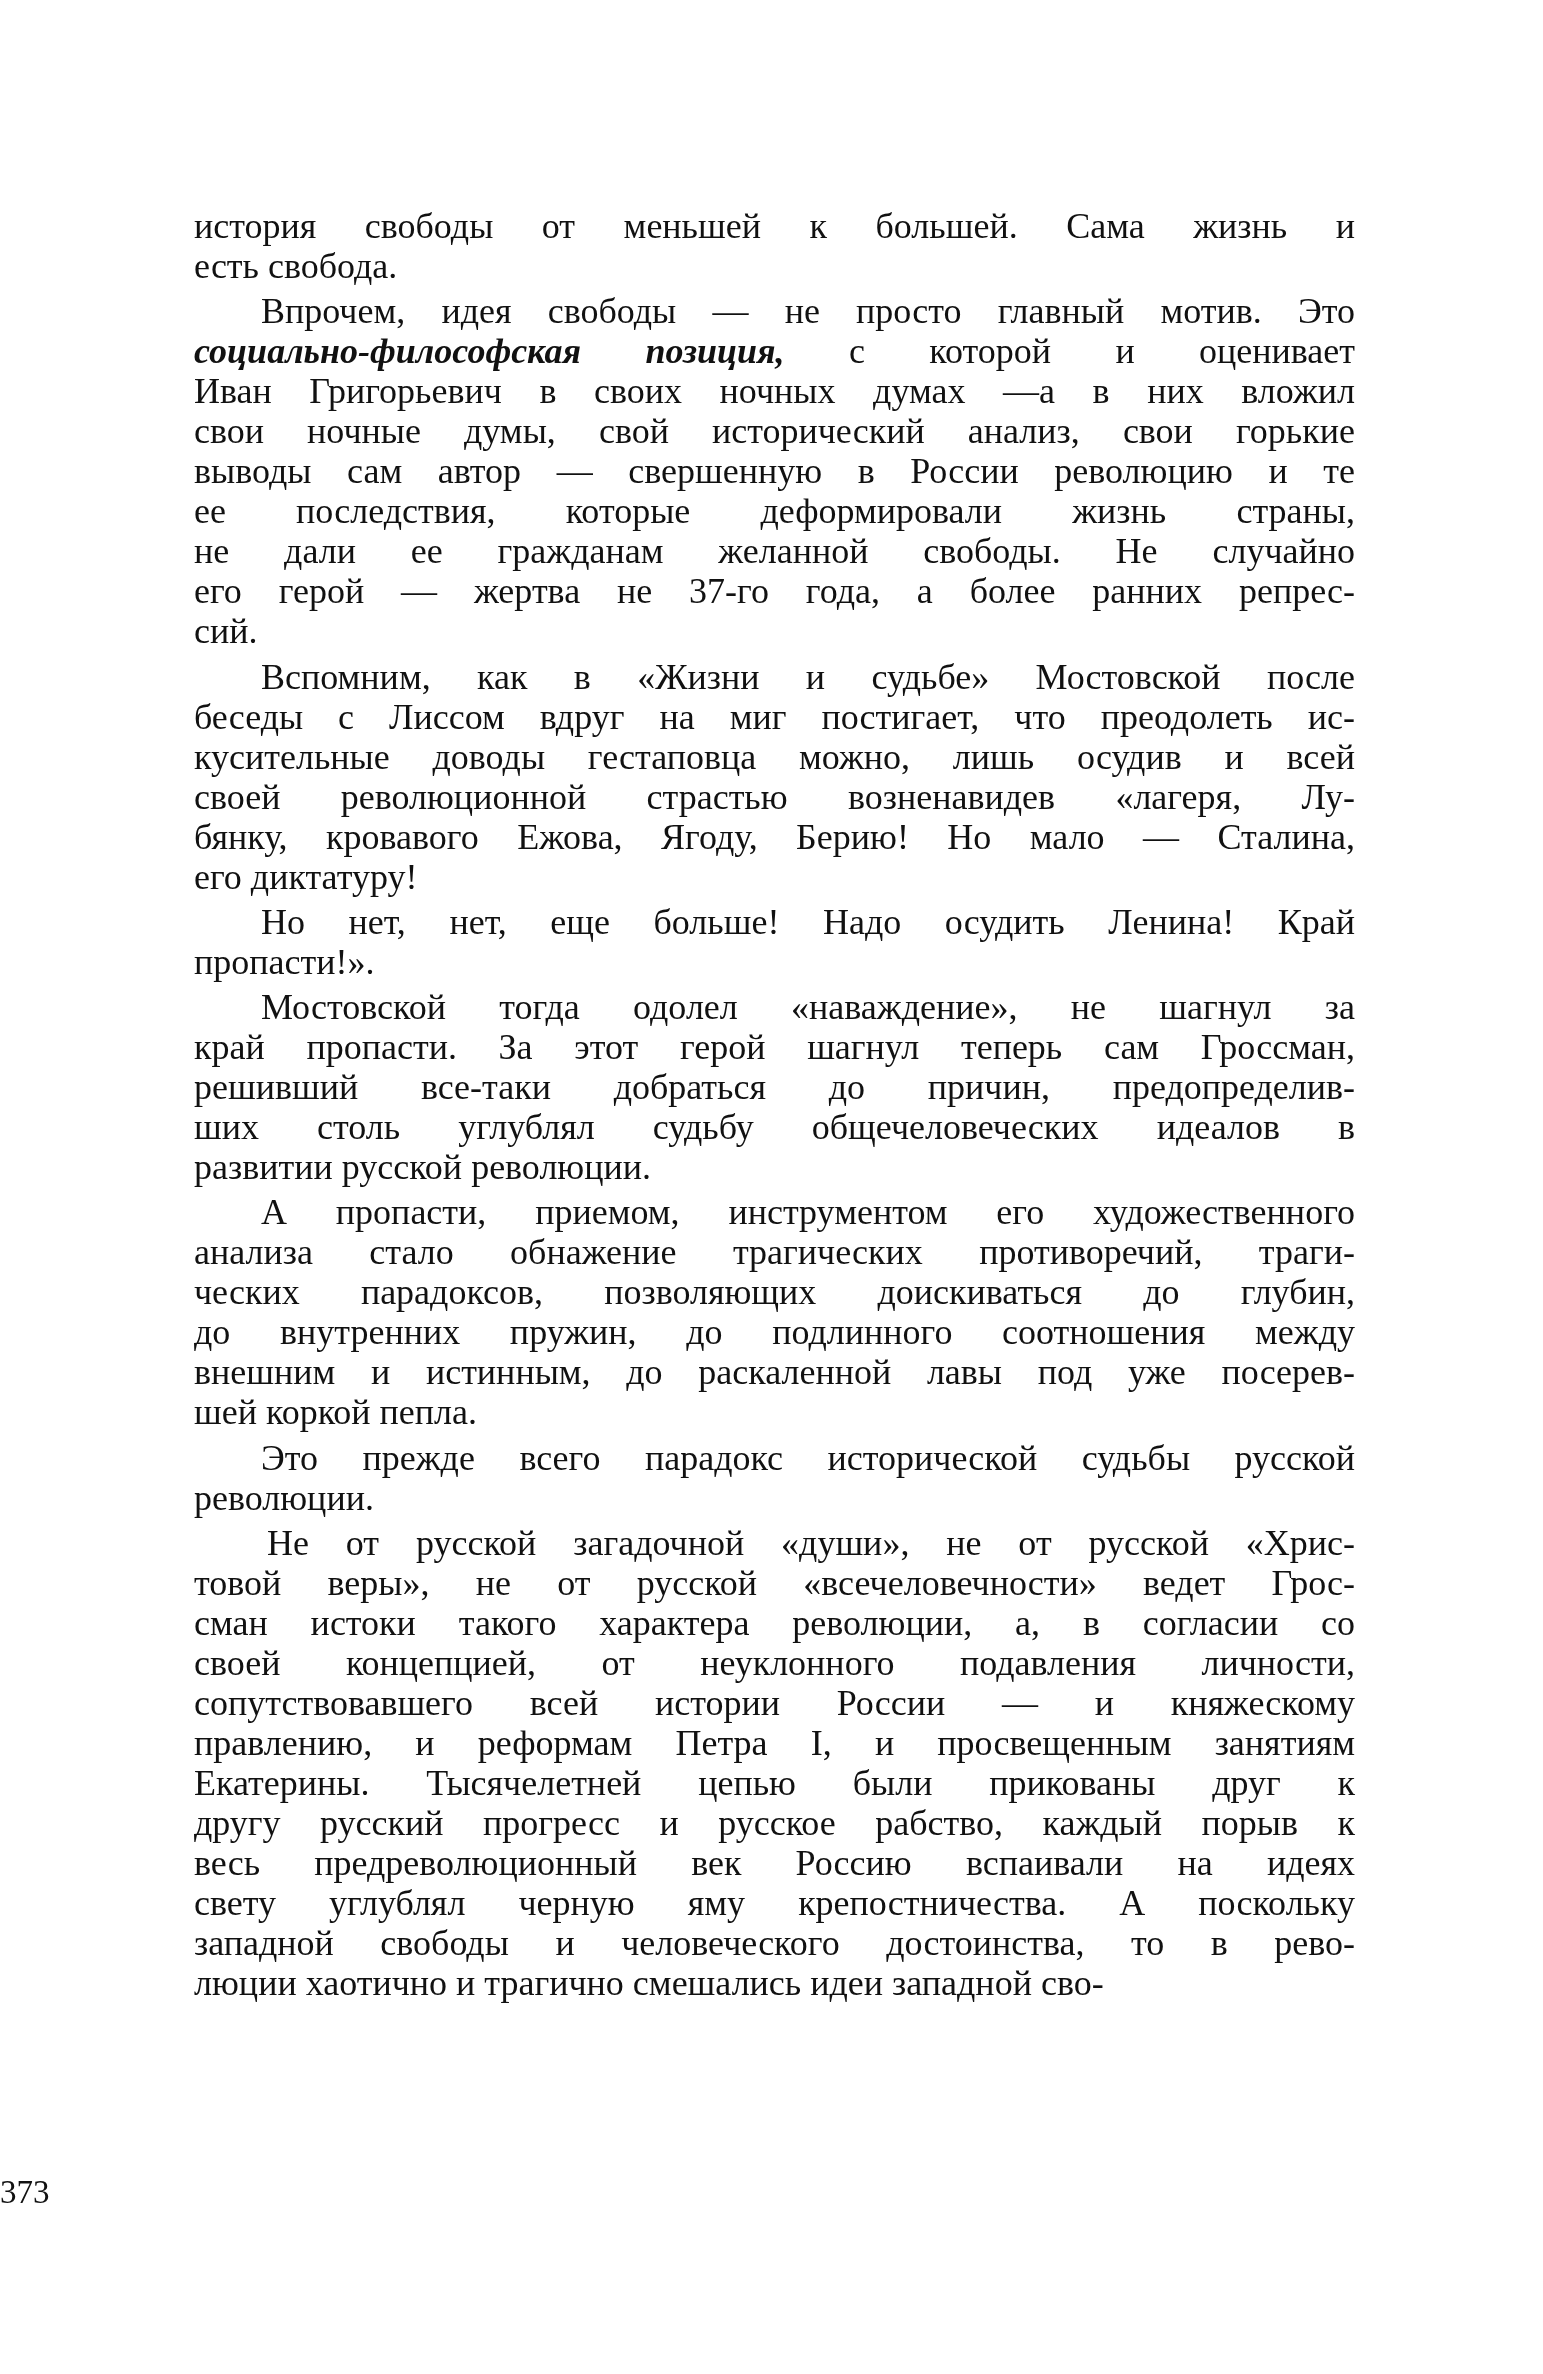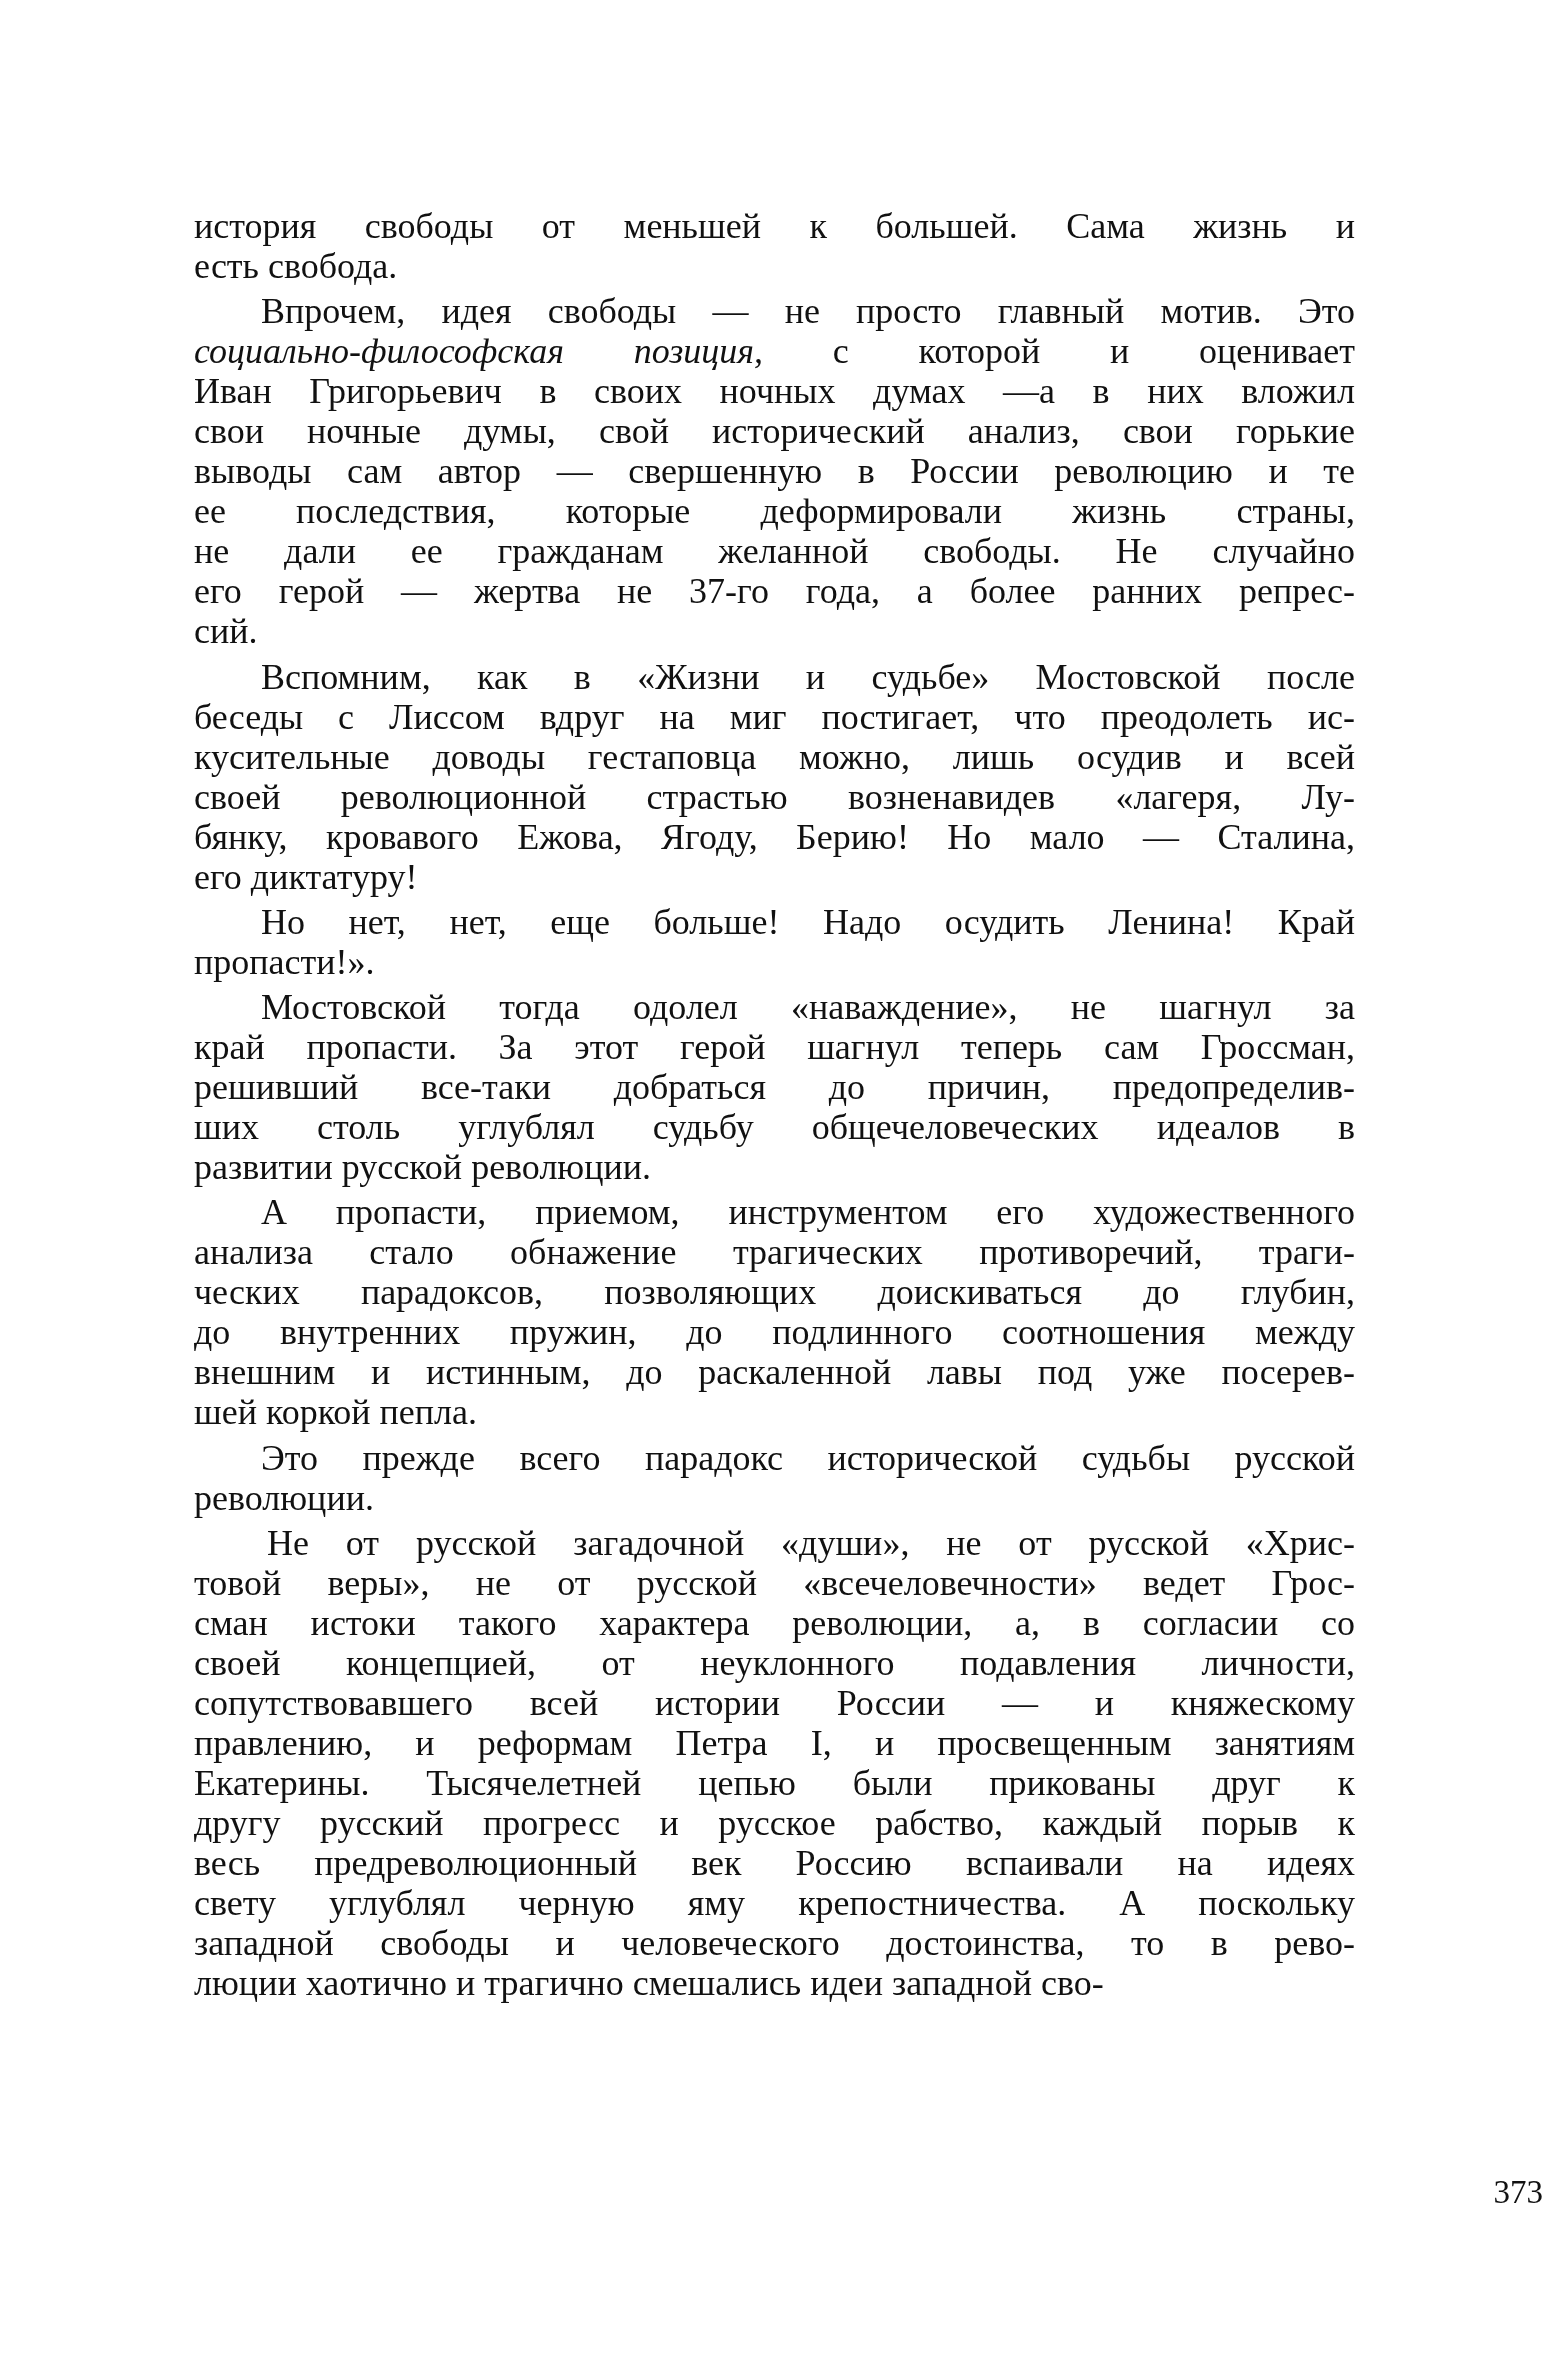--- a/index.html
+++ b/index.html
@@ -14,24 +14,24 @@
     font-size: 36px; line-height: 40px;
   }
   .para { margin: 0 0 5.3px 0; }
   .line {
     display: block; height: 40px; white-space: nowrap;
     text-align: justify; text-align-last: justify;
   }
   .line.last { text-align-last: left; }
   .line.indent { padding-left: 67px; }
   .line.indent-wide { padding-left: 73px; }
-  .italic { font-style: italic; }
+  .italic { font-style: italic; font-weight: bold; }
   .page-number {
     position: absolute; left: 0; width: 1543px; top: 2174px;
-    text-align: right; font-size: 33px;
+    text-align: left; font-size: 33px;
   }
 </style>
 </head>
 <body>
 
 <div class="page">
   <div class="text-block" id="text-block">
       <div class="para">
         <span class="line"><span>история свободы от меньшей к большей. Сама жизнь и</span></span>
         <span class="line last"><span>есть свобода.</span></span>

